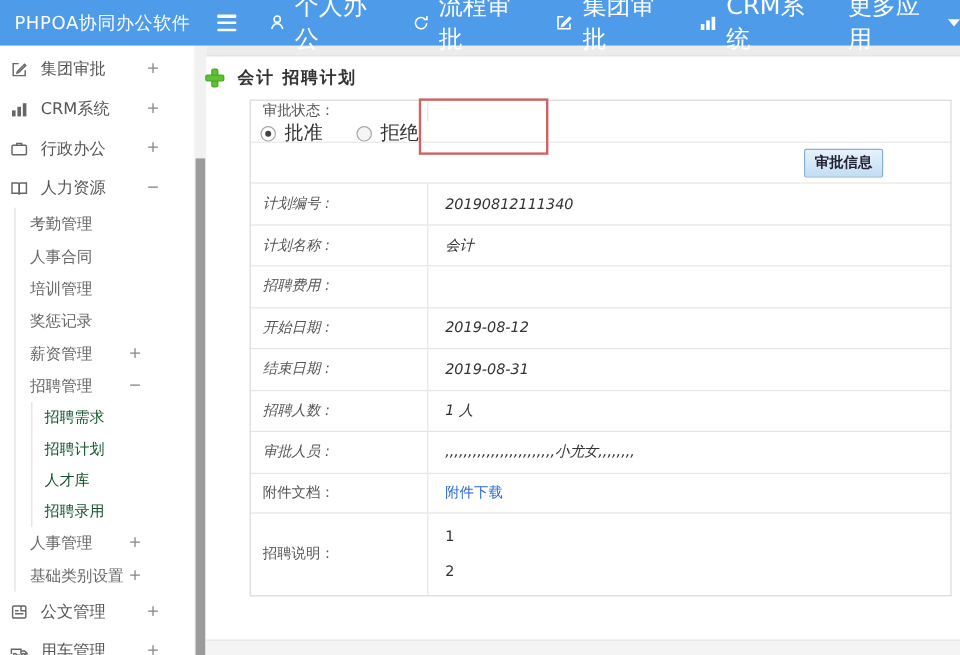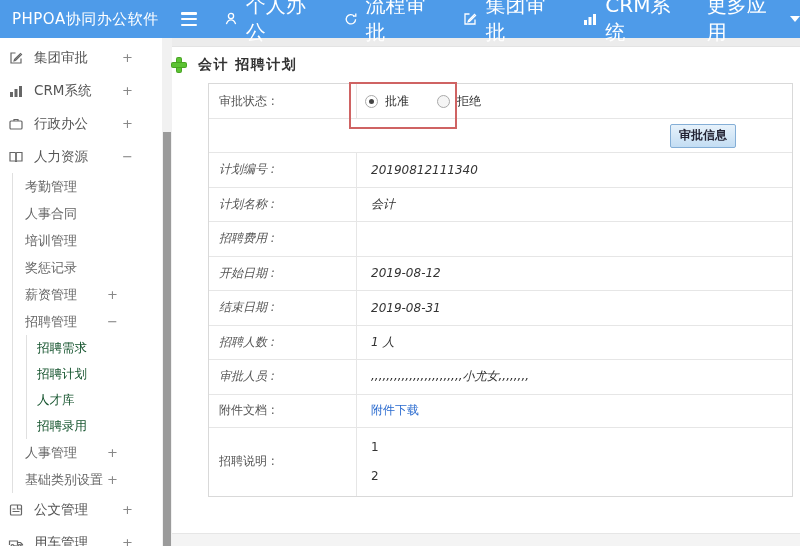--- a/index.html
+++ b/index.html
@@ -51,31 +51,31 @@
   .plus-icon::after  { content:""; position:absolute; left:0; top:5px; width:14px; height:4px;
                        background:#5cc233; border-radius:1px; box-shadow:0 0 0 1px #49a524; }
   h1.page-title { font-size:14px; font-weight:bold; color:#333; letter-spacing:1.5px; }
 
   .form-table { margin-left:36px; width:585px; border:1px solid #d9d9d9; background:#fff; }
   .frow { display:flex; border-bottom:1px solid #e6e6e6; }
   .frow:last-child { border-bottom:none; }
   .cl { width:148px; border-right:1px solid #e6e6e6; display:flex; align-items:center;
         padding-left:10px; font-size:12px; color:#555; }
   .cv { flex:1; display:flex; align-items:center; padding-left:14px; font-size:12px; color:#333; }
-  .h35 { height:35px; } .h34 { height:34px; } .hdata { height:34.5px;font-style:italic; }
+  .h35 { height:35px;flex-direction:column; } .h34 { height:34px; } .hdata { height:34.5px;font-style:italic; }
   .h33 { height:33px; } .h68 { height:68px; }
 
   .approval-cv { padding-left:8px; gap:7px; }
   .radio { width:13px; height:13px; border-radius:50%; border:1px solid #a9a9a9;
            background:#f5f5f5; position:relative; cursor:pointer; flex:0 0 auto; }
   .radio .dot { display:none; }
   .radio.checked { background:#fff; }
   .radio.checked .dot { display:block; position:absolute; left:3px; top:3px; width:5px; height:5px;
                         border-radius:50%; background:#444; }
-  .radio-label { font-size:12px; color:#333; }
+  .radio-label { font-size:16px; color:#333; }
   .radio-gap { width:14px; }
 
   .button-row { justify-content:flex-end; padding-right:56px; align-items:center; display:flex; }
   .btn-approve-info { width:66px; height:24px; font-size:12px; font-weight:bold; color:#223;
                       background:linear-gradient(#e7f2fb,#c3ddf3); border:1px solid #84aed6;
                       border-radius:2px; cursor:pointer; font-family:inherit; }
 
   .file-link { color:#2a6bcf; cursor:pointer; text-decoration:none; font-size:12px; }
   .desc-cv { flex-direction:column; align-items:flex-start; justify-content:flex-start;
              padding-top:10px; gap:11px; }

